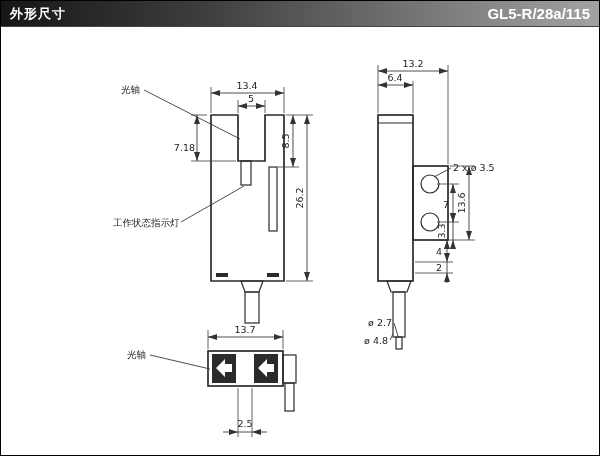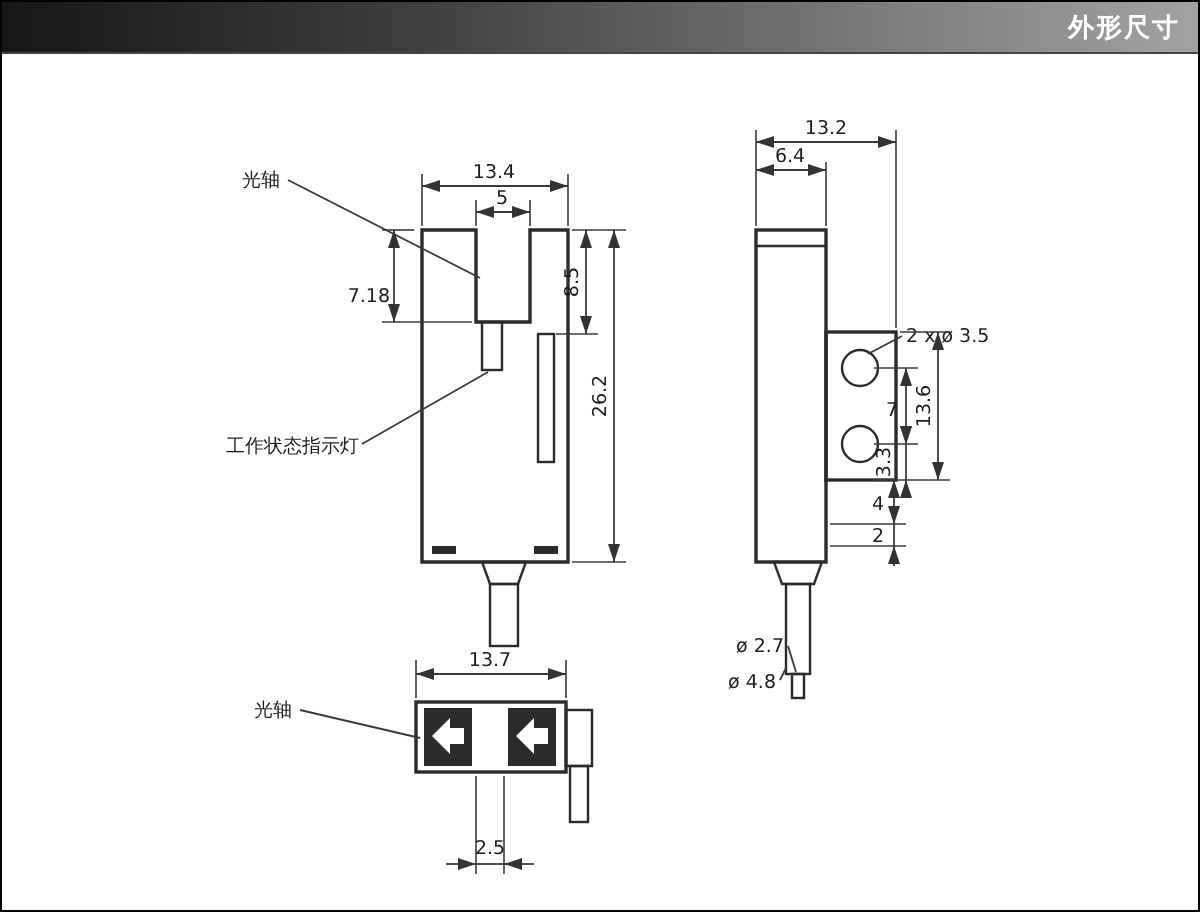--- a/index.html
+++ b/index.html
@@ -1,18 +1,18 @@
 <!DOCTYPE html>
 <html><head>
 <meta charset="utf-8">
 <style>
   html,body{margin:0;padding:0;background:#e8e8e8;}
   .page{width:600px;height:456px;box-sizing:border-box;border:1px solid #000;background:#fff;
         font-family:"Liberation Sans","DejaVu Sans",sans-serif;overflow:hidden;}
-  .titlebar{height:26px;display:flex;justify-content:flex-end;align-items:center;
+  .titlebar{height:26px;display:flex;justify-content:space-between;align-items:center;
             padding:0 9px;box-sizing:border-box;
             background:linear-gradient(90deg,#161616 0%,#3f3f3f 35%,#7e7e7e 75%,#a2a2a2 100%);
             border-bottom:1px solid #444;}
   .titlebar .sect{color:#fff;font-size:13px;font-weight:bold;letter-spacing:1px;}
   .titlebar .part{color:#fff;font-size:15px;font-weight:bold;}
   .canvas{width:598px;height:428px;}
   svg{display:block;}
   .ol{fill:none;stroke:#2b2b2b;stroke-width:1.7;}
   .ol2{fill:none;stroke:#2b2b2b;stroke-width:1.2;}
   .fillb{fill:#2b2b2b;stroke:none;}
@@ -21,20 +21,21 @@
   .dtxt{font-family:"DejaVu Sans",sans-serif;font-size:9.5px;fill:#1c1c1c;}
   .ltxt{font-family:"DejaVu Sans",sans-serif;font-size:9.5px;fill:#1c1c1c;}
 </style>
 </head>
 <body>
 
 <div class="page">
 
   <div class="titlebar">
     <span class="sect">外形尺寸</span>
+    <span class="part">GL5-R/28a/115</span>
   </div>
 
   <div class="canvas">
     <svg width="598" height="428" viewBox="0 0 598 428">
       <defs>
         <marker id="arr" orient="auto-start-reverse" markerUnits="userSpaceOnUse" markerWidth="10" markerHeight="8" refX="9" refY="3.5">
           <path d="M0,0.5 L9,3.5 L0,6.5 Z" fill="#333"></path>
         </marker>
       </defs>
 

